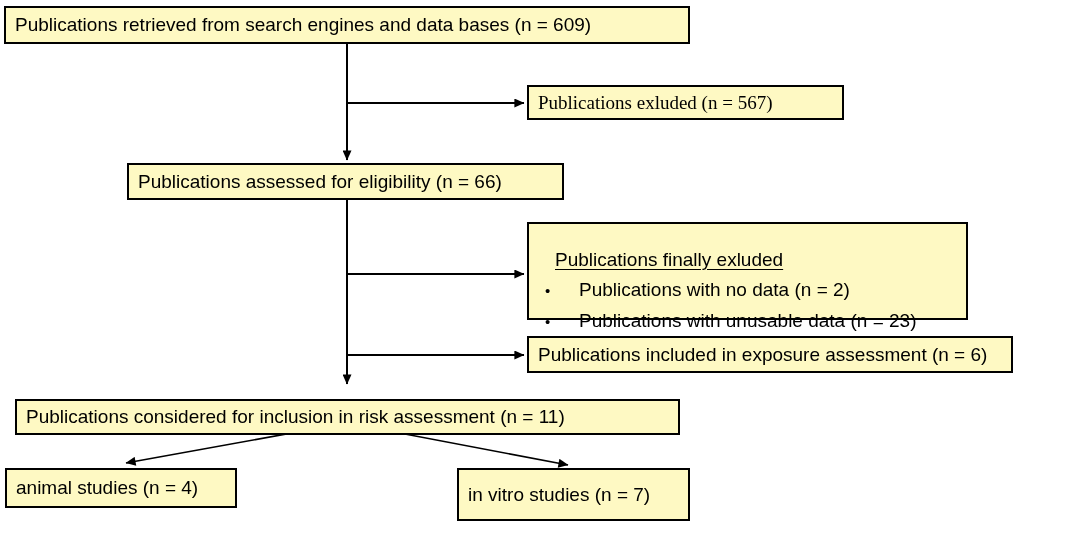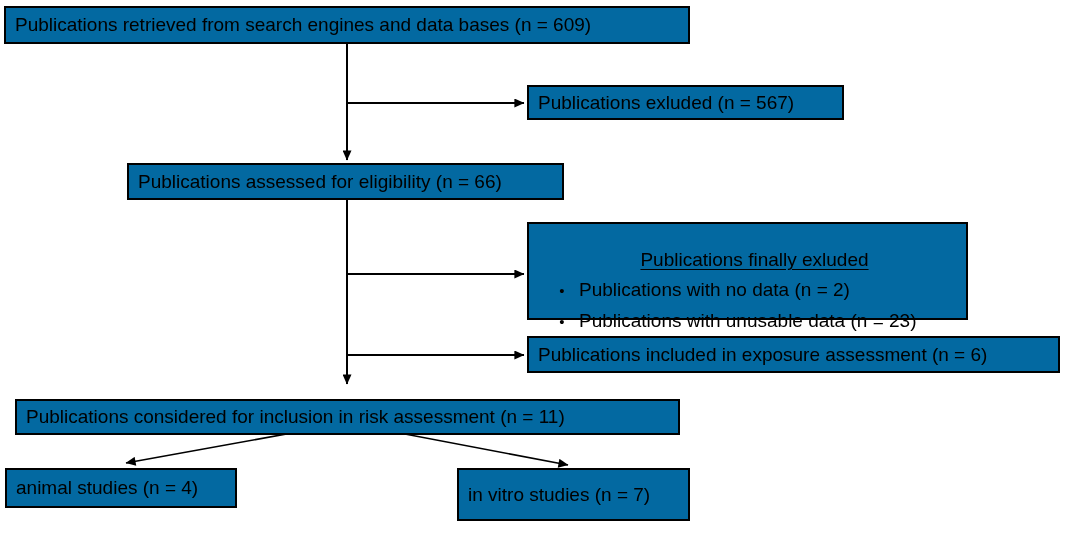--- a/index.html
+++ b/index.html
@@ -20,35 +20,34 @@
     position: absolute;
     left: 0;
     top: 0;
     width: 1070px;
     height: 542px;
   }
   .node {
     position: absolute;
     box-sizing: border-box;
     border: 2px solid #000000;
-    background: #0369a1;
+    background: #fef9c3;
     font-size: 19px;
     line-height: 1.25;
     display: flex;
     align-items: center;
     padding: 0 9px;
     white-space: nowrap;
-    text-align: center;
   }
   .node-retrieved        { left: 4px;   top: 6px;   width: 686px; height: 38px; }
-  .node-excluded         { left: 527px; top: 85px;  width: 317px; height: 35px; }
+  .node-excluded         { left: 527px; top: 85px;  width: 317px; height: 35px; font-family: Liberation Serif, serif; }
   .node-assessed         { left: 127px; top: 163px; width: 437px; height: 37px; }
   .node-finally-excluded { left: 527px; top: 222px; width: 441px; height: 98px;
                            display: block; padding: 21px 12px; line-height: 30px; }
-  .node-exposure         { left: 527px; top: 336px; width: 533px; height: 37px; }
+  .node-exposure         { left: 527px; top: 336px; width: 486px; height: 37px; }
   .node-risk             { left: 15px;  top: 399px; width: 665px; height: 36px; }
   .node-animal           { left: 5px;   top: 468px; width: 232px; height: 40px; }
   .node-invitro          { left: 457px; top: 468px; width: 233px; height: 53px;
                            display: flex; flex-direction: column;
                            align-items: flex-start; justify-content: center; }
   .underlined-title {
     text-decoration: underline;
     text-underline-offset: 3px;
     margin-left: 14px;
     display: inline-block;

